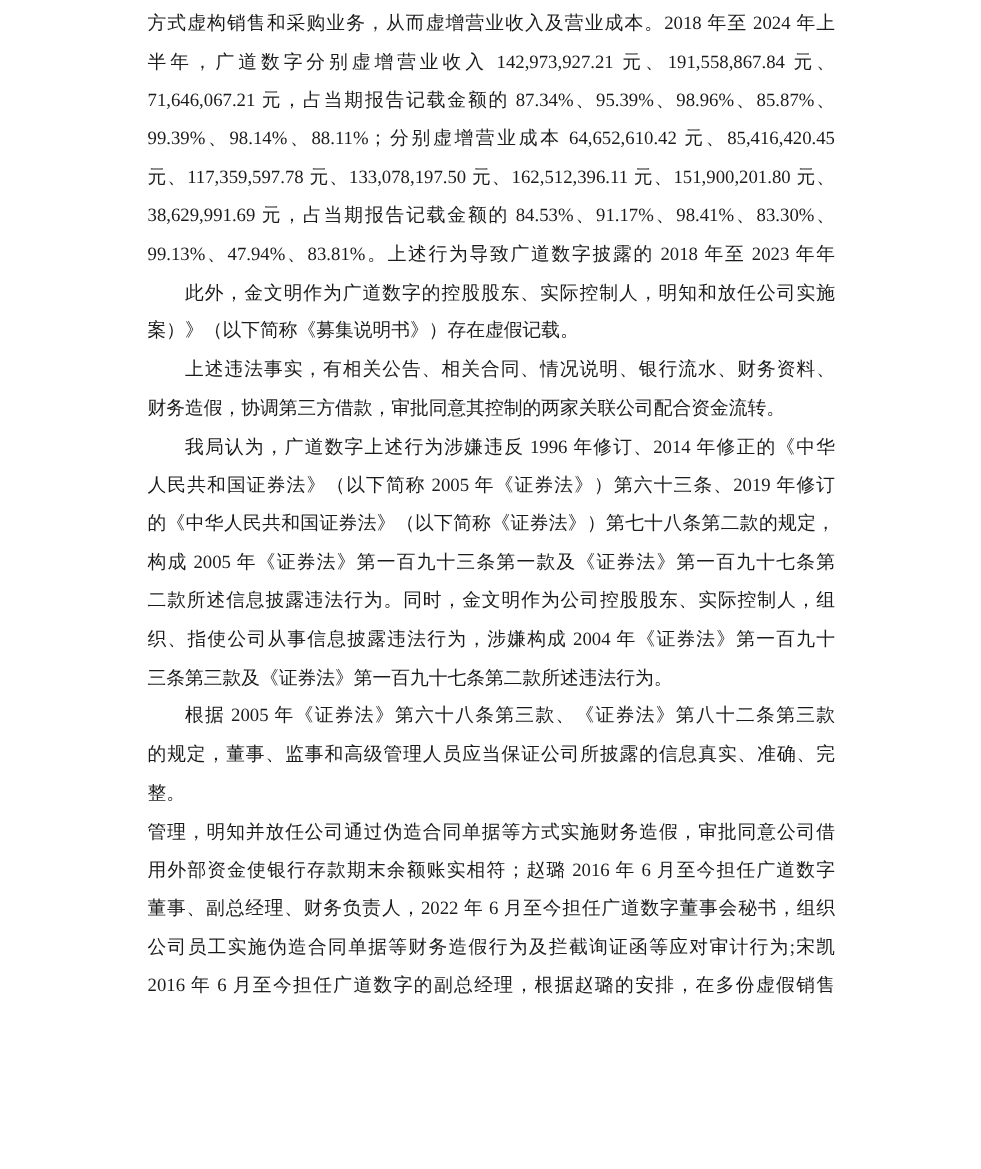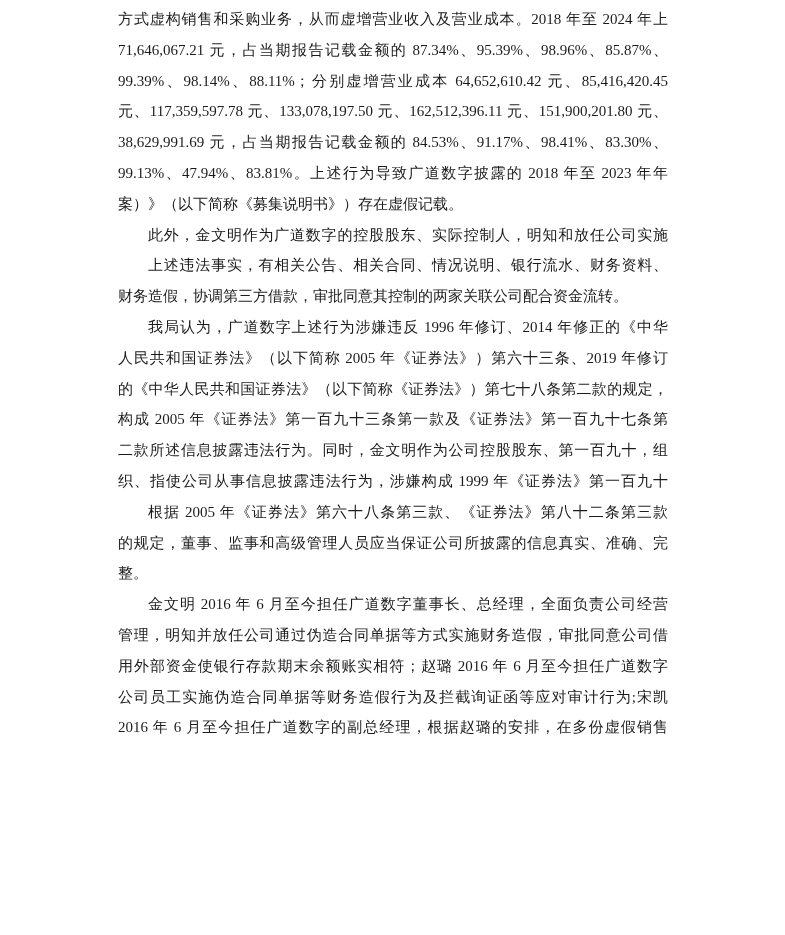--- a/index.html
+++ b/index.html
@@ -37,37 +37,39 @@
   .line.indent {
     text-indent: 2em;
   }
 </style>
 </head>
 <body>
 
 <div class="page">
   <div class="doc-body">
       <div class="line">方式虚构销售和采购业务，从而虚增营业收入及营业成本。2018 年至 2024 年上</div>
+      <div class="line">半年，广道数字分别虚增营业收入 142,973,927.21 元、191,558,867.84 元、</div>
       <div class="line">71,646,067.21 元，占当期报告记载金额的 87.34%、95.39%、98.96%、85.87%、</div>
       <div class="line">99.39%、98.14%、88.11%；分别虚增营业成本 64,652,610.42 元、85,416,420.45</div>
       <div class="line">元、117,359,597.78 元、133,078,197.50 元、162,512,396.11 元、151,900,201.80 元、</div>
       <div class="line">38,629,991.69 元，占当期报告记载金额的 84.53%、91.17%、98.41%、83.30%、</div>
       <div class="line">99.13%、47.94%、83.81%。上述行为导致广道数字披露的 2018 年至 2023 年年</div>
+      <div class="line indent">此外，金文明作为广道数字的控股股东、实际控制人，明知和放任公司实施</div>
       <div class="line para-end">案）》（以下简称《募集说明书》）存在虚假记载。</div>
-      <div class="line indent">此外，金文明作为广道数字的控股股东、实际控制人，明知和放任公司实施</div>
       <div class="line indent">上述违法事实，有相关公告、相关合同、情况说明、银行流水、财务资料、</div>
       <div class="line para-end">财务造假，协调第三方借款，审批同意其控制的两家关联公司配合资金流转。</div>
       <div class="line indent">我局认为，广道数字上述行为涉嫌违反 1996 年修订、2014 年修正的《中华</div>
       <div class="line">人民共和国证券法》（以下简称 2005 年《证券法》）第六十三条、2019 年修订</div>
       <div class="line">的《中华人民共和国证券法》（以下简称《证券法》）第七十八条第二款的规定，</div>
       <div class="line">构成 2005 年《证券法》第一百九十三条第一款及《证券法》第一百九十七条第</div>
-      <div class="line">二款所述信息披露违法行为。同时，金文明作为公司控股股东、第一百九十，组</div>
-      <div class="line">织、指使公司从事信息披露违法行为，涉嫌构成 1999 年《证券法》第一百九十</div>
+      <div class="line">二款所述信息披露违法行为。同时，金文明作为公司控股股东、实际控制人，组</div>
+      <div class="line">织、指使公司从事信息披露违法行为，涉嫌构成 2004 年《证券法》第一百九十</div>
+      <div class="line para-end">三条第三款及《证券法》第一百九十七条第二款所述违法行为。</div>
       <div class="line indent">根据 2005 年《证券法》第六十八条第三款、《证券法》第八十二条第三款</div>
       <div class="line">的规定，董事、监事和高级管理人员应当保证公司所披露的信息真实、准确、完</div>
       <div class="line para-end">整。</div>
-      <div class="line indent">金文明 2016 年 6 月至今担任广道数字董事长、总经理，全面负责公司经营</div>
       <div class="line">管理，明知并放任公司通过伪造合同单据等方式实施财务造假，审批同意公司借</div>
       <div class="line">用外部资金使银行存款期末余额账实相符；赵璐 2016 年 6 月至今担任广道数字</div>
+      <div class="line">董事、副总经理、财务负责人，2022 年 6 月至今担任广道数字董事会秘书，组织</div>
       <div class="line">公司员工实施伪造合同单据等财务造假行为及拦截询证函等应对审计行为;宋凯</div>
       <div class="line">2016 年 6 月至今担任广道数字的副总经理，根据赵璐的安排，在多份虚假销售</div>
     </div>
 </div>
 
 </body></html>

